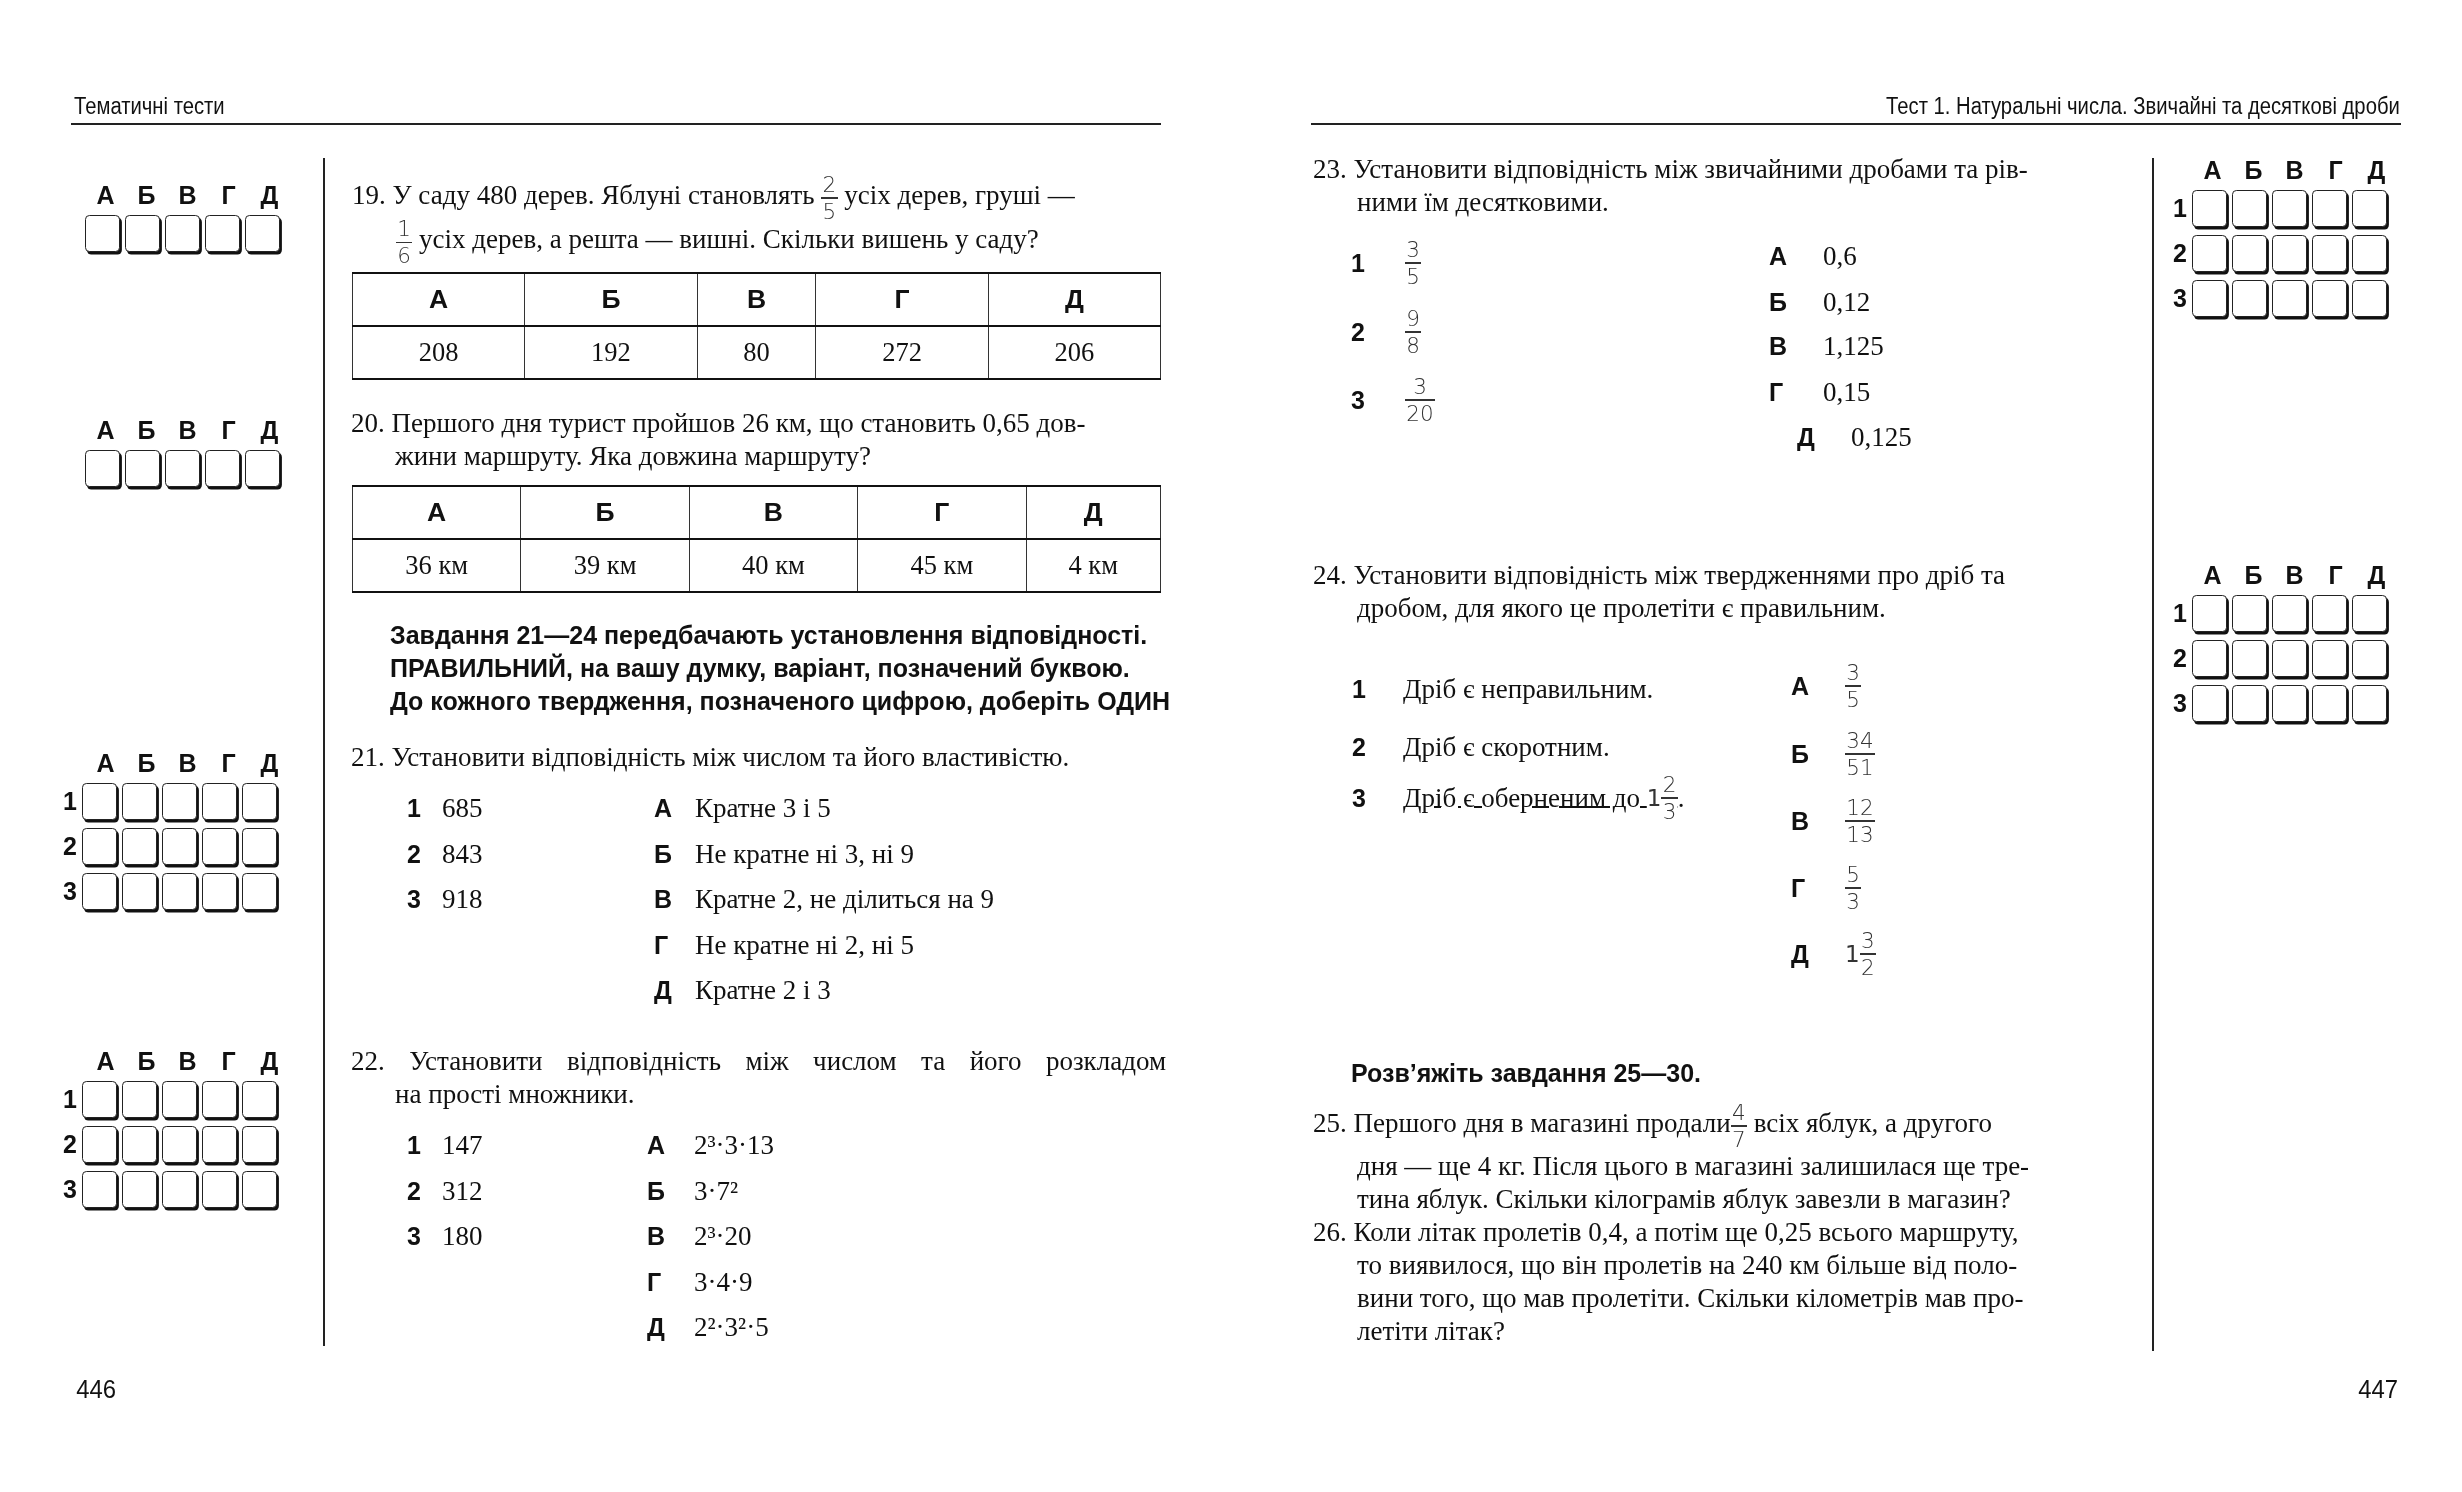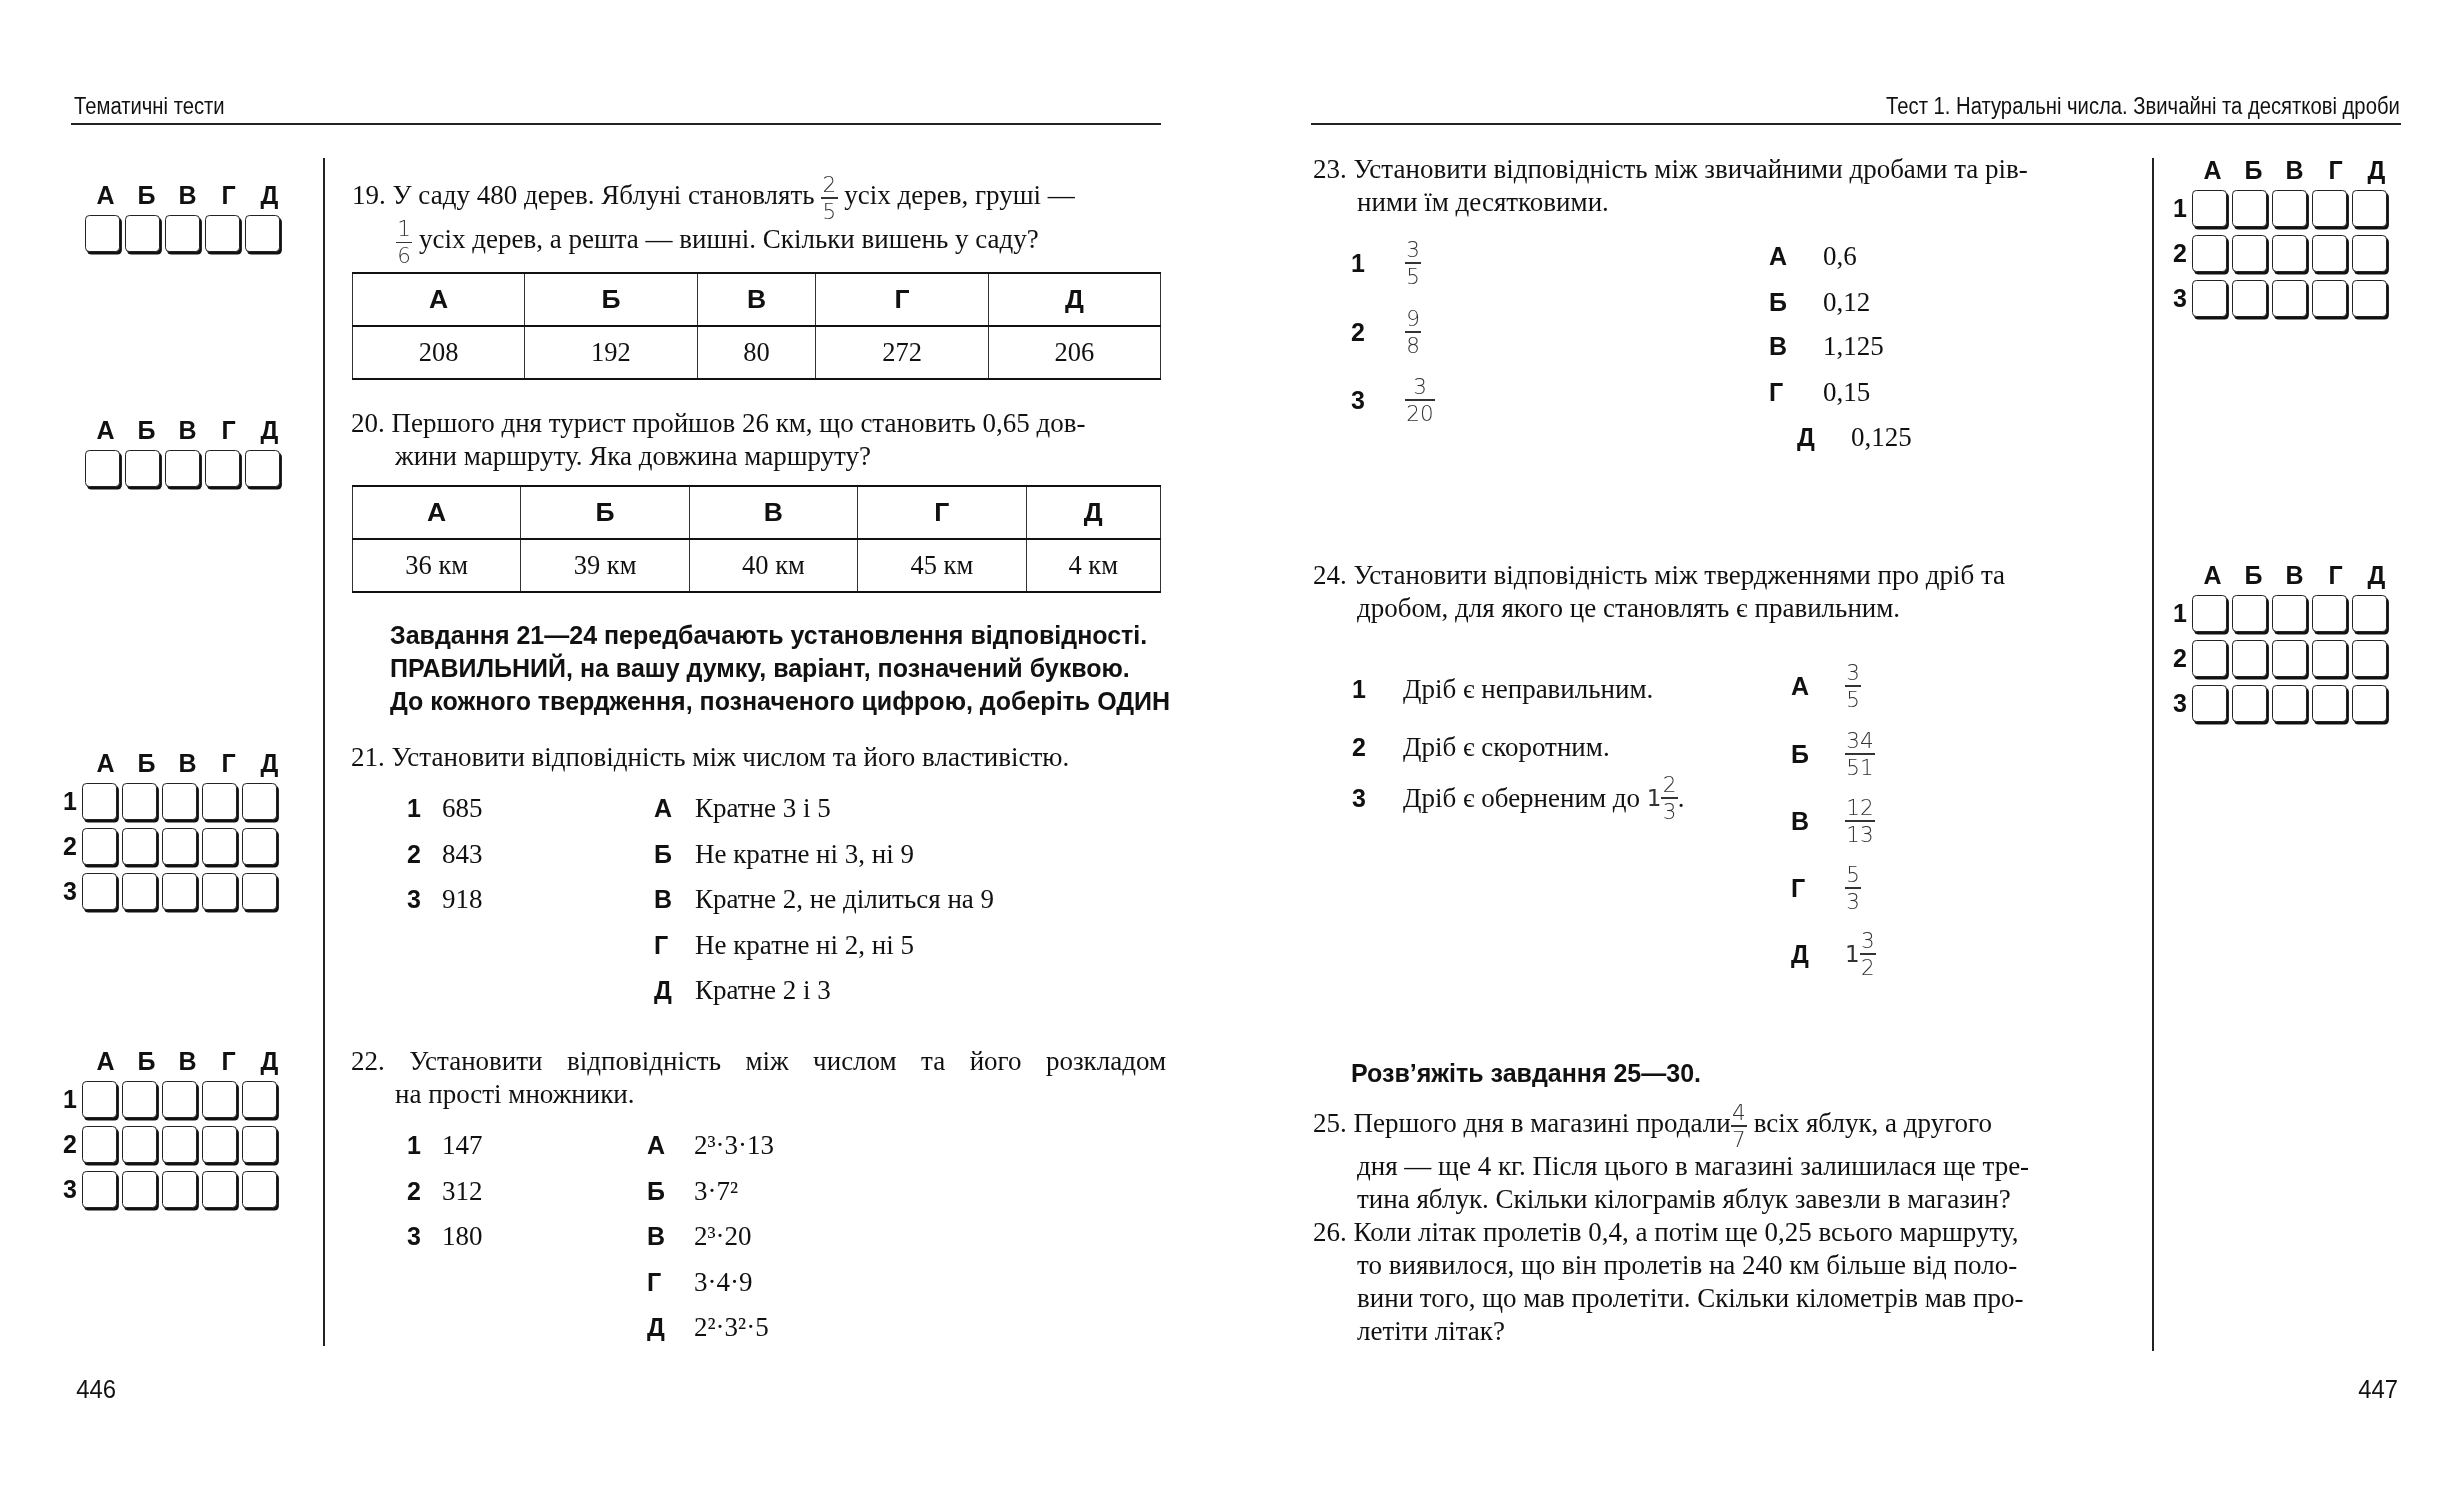--- a/index.html
+++ b/index.html
@@ -296,26 +296,26 @@
       <div class="box"></div>
       <div class="box"></div>
       <div class="box"></div>
       <div class="box"></div>
       <div class="box"></div>
     </div>
 </div>
 
 <div class="abs q" style="left:1313px; top:559px; width:812px;">
   <div style="white-space:nowrap;"><span>24.</span> <span>Установити відповідність між твердженнями про дріб та</span></div>
-  <div class="indent" style="white-space:nowrap;">дробом, для якого це становлять є правильним.</div>
+  <div class="indent" style="white-space:nowrap;">дробом, для якого це пролетіти є правильним.</div>
 </div>
 
 <div class="opt" style="left:1352px; top:673px;"><span class="l" style="width:51px;">1</span><span class="t">Дріб є неправильним.</span></div>
 <div class="opt" style="left:1352px; top:731px;"><span class="l" style="width:51px;">2</span><span class="t">Дріб є скоротним.</span></div>
-<div class="opt" style="left:1352px; top:774px;"><span class="l" style="width:51px; vertical-align:middle;">3</span><span class="t" style="vertical-align:middle;">Дріб є оберненим до</span> <span class="mixed">
+<div class="opt" style="left:1352px; top:774px;text-decoration:underline;"><span class="l" style="width:51px; vertical-align:middle;">3</span><span class="t" style="vertical-align:middle;">Дріб є оберненим до</span> <span class="mixed">
       <span>1</span>
       <span class="frac">
         <span class="n">2</span>
         <span class="bar"></span>
         <span class="d">3</span>
       </span>
     </span><span class="t" style="vertical-align:middle;">.</span></div>
 
 <div class="opt" style="left:1791px; top:662px;"><span class="l" style="width:54px; vertical-align:middle;">А</span><span class="frac">
       <span class="n">3</span>

